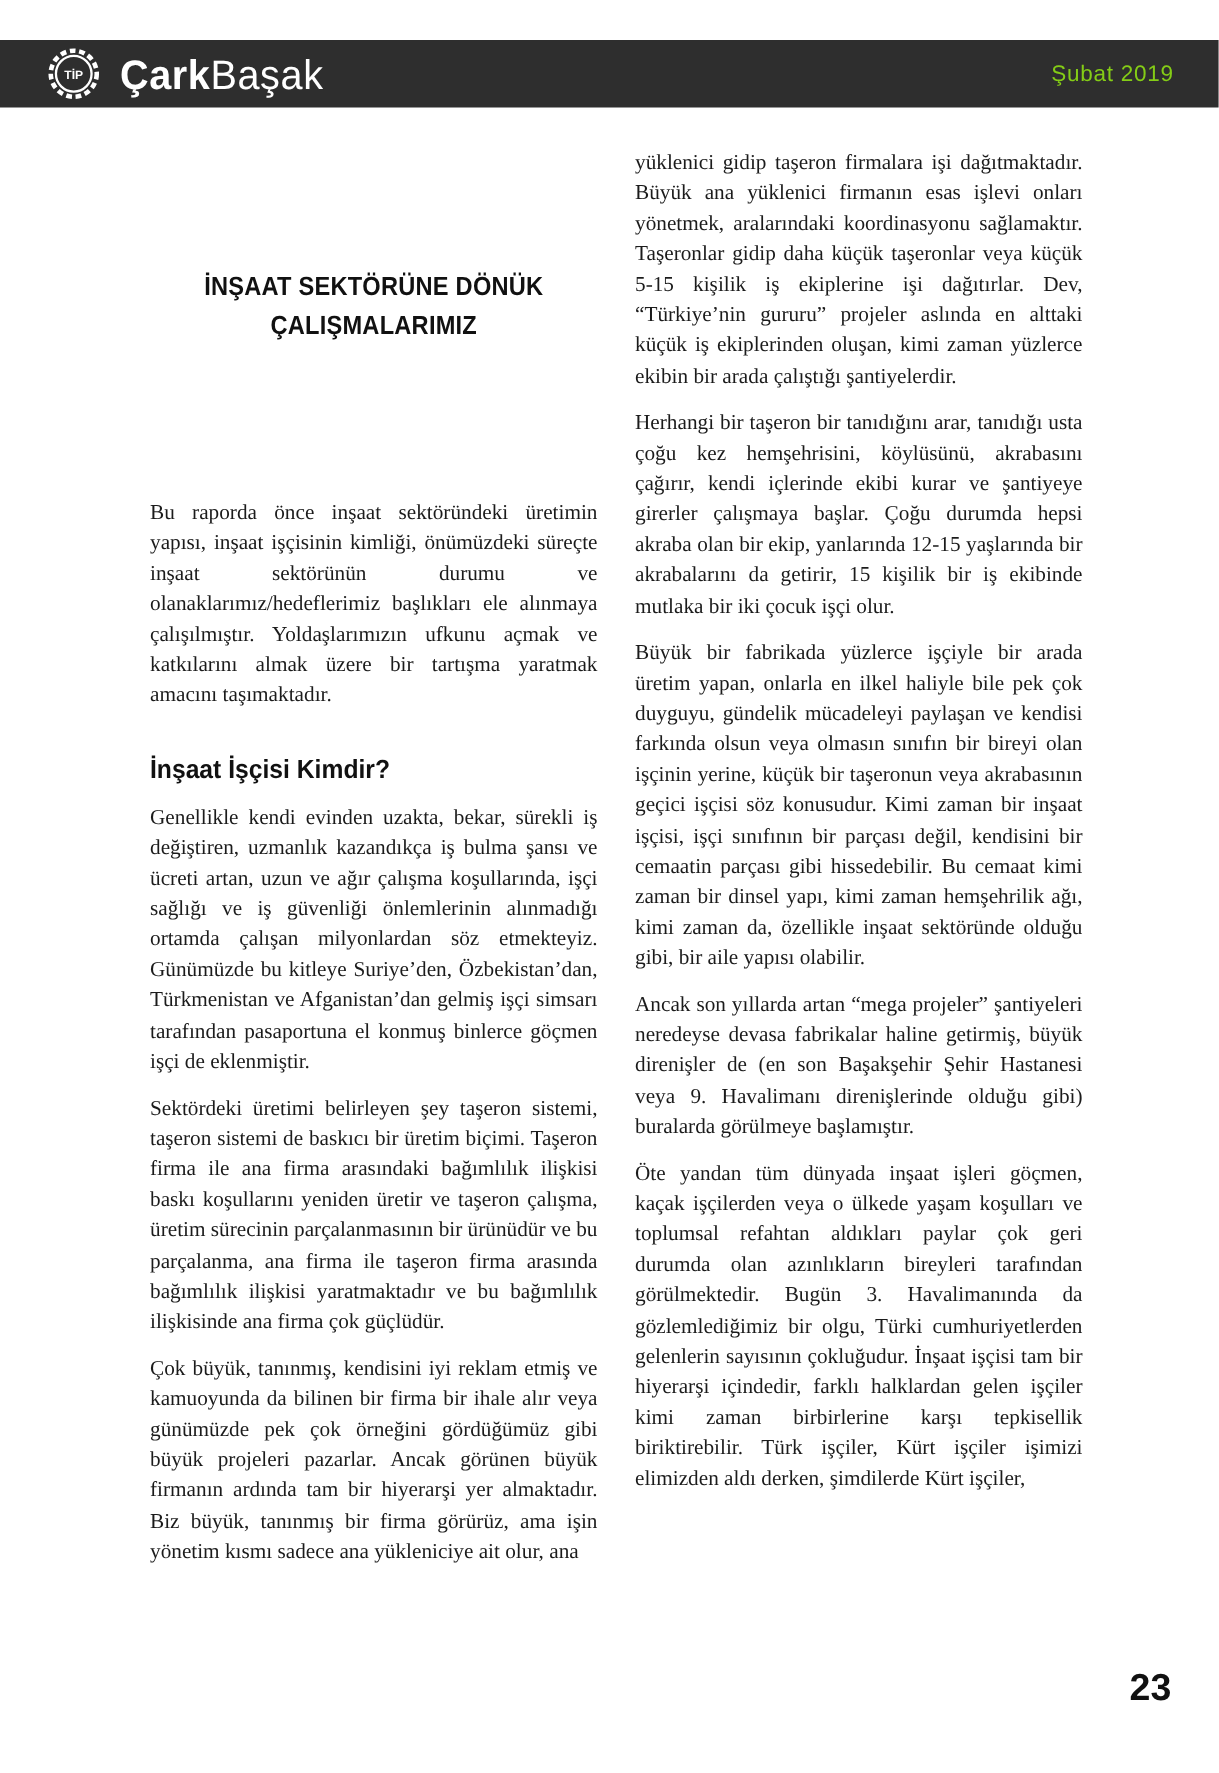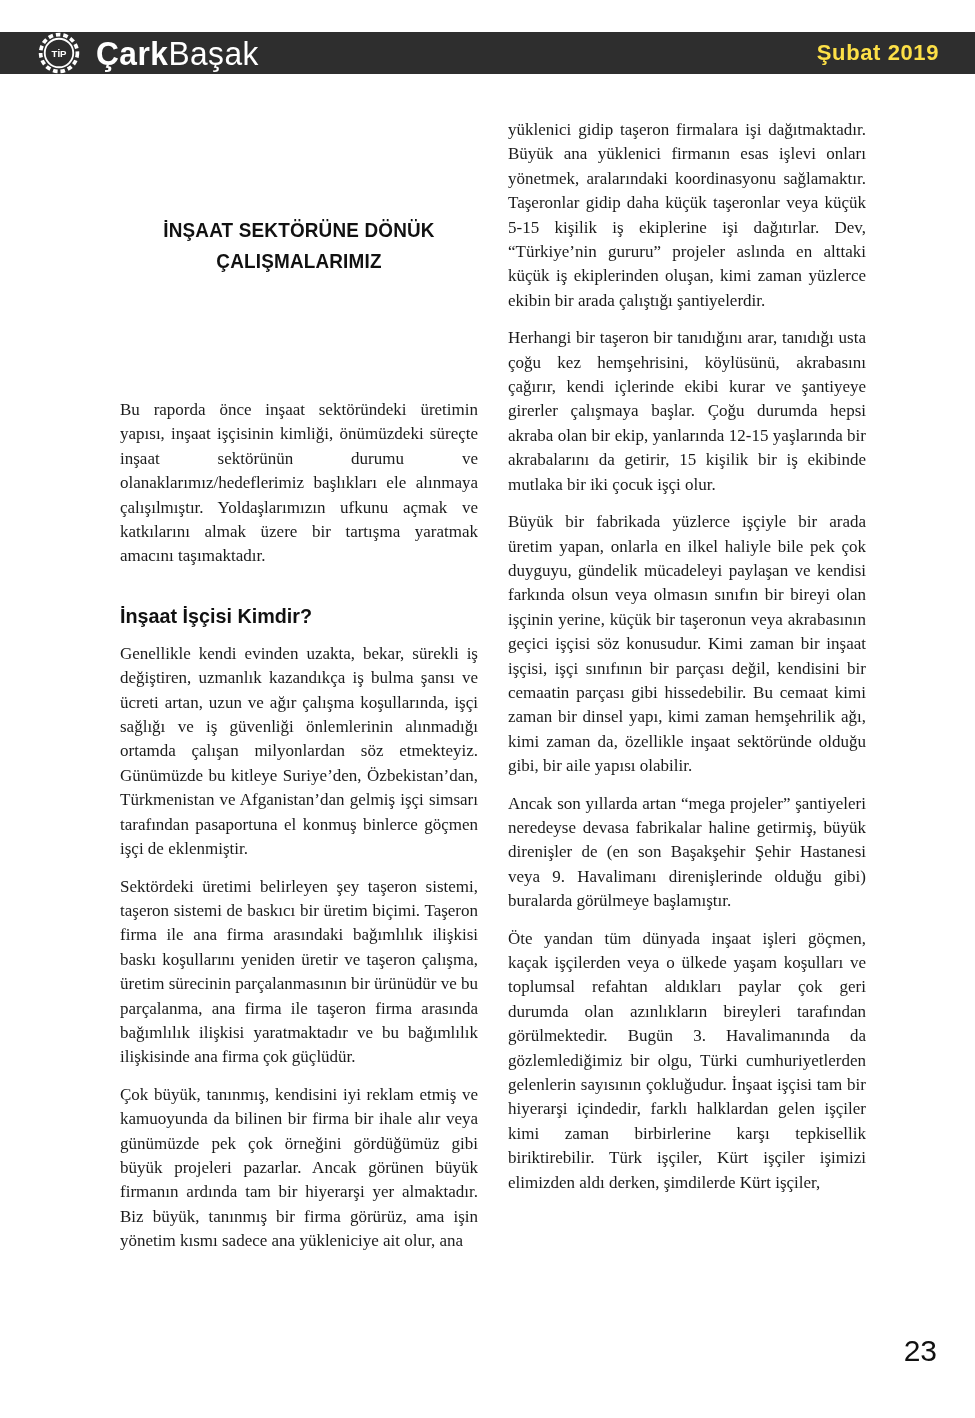--- a/index.html
+++ b/index.html
@@ -9,41 +9,41 @@
     background: #ffffff;
     color: #1b1b1b;
     font-family: "Liberation Serif", serif;
     position: relative;
     overflow: hidden;
   }
 
   
   .topbar {
     position: absolute; top: 32px; left: 0;
-    width: 975px; height: 42px;
+    width: 975px; height: 54px;
     background: #2e2e2e;
     display: flex; align-items: center;
     padding: 0 36px;
   }
   .logo { width: 46px; height: 46px; flex: 0 0 auto; }
   .brand {
     margin-left: 14px;
     font-family: "Liberation Sans", sans-serif;
     font-size: 33px; line-height: 1;
     color: #ffffff; letter-spacing: 0.5px;
     display: flex; align-items: baseline;
     transform: scaleX(0.96); transform-origin: left center;
   }
   .brand .bold  { font-weight: 700; }
   .brand .light { font-weight: 300; }
   .issue-date {
     margin-left: auto;
     font-family: "Liberation Sans", sans-serif;
-    font-size: 22px; font-weight: 700;
-    color: #fde047; letter-spacing: 0.6px;
+    font-size: 18px; font-weight: 400;
+    color: #84cc16; letter-spacing: 0.6px;
   }
 
   
   .columns {
     position: absolute; top: 118px; left: 120px;
     width: 746px;
     display: flex; gap: 30px;
   }
   .col {
     width: 358px;
@@ -72,21 +72,21 @@
     font-size: 21px; line-height: 26px;
     color: #111111;
     margin: 34px 0 13px 0;
     text-align: left;
     transform: scaleX(0.94); transform-origin: left center;
   }
 
   .page-number {
     position: absolute; right: 38px; top: 1334px;
     font-family: "Liberation Sans", sans-serif;
-    font-weight: 400; font-size: 30px;
+    font-weight: 700; font-size: 30px;
     color: #111111;
   }
 </style>
 </head>
 <body>
 
 <div class="topbar">
   <svg class="logo" viewBox="0 0 50 50" aria-hidden="true">
     <circle cx="25" cy="25" r="20" fill="none" stroke="#ffffff" stroke-width="4" stroke-dasharray="5 3.2"></circle>
     <circle cx="25" cy="25" r="15.5" fill="none" stroke="#ffffff" stroke-width="2"></circle>

